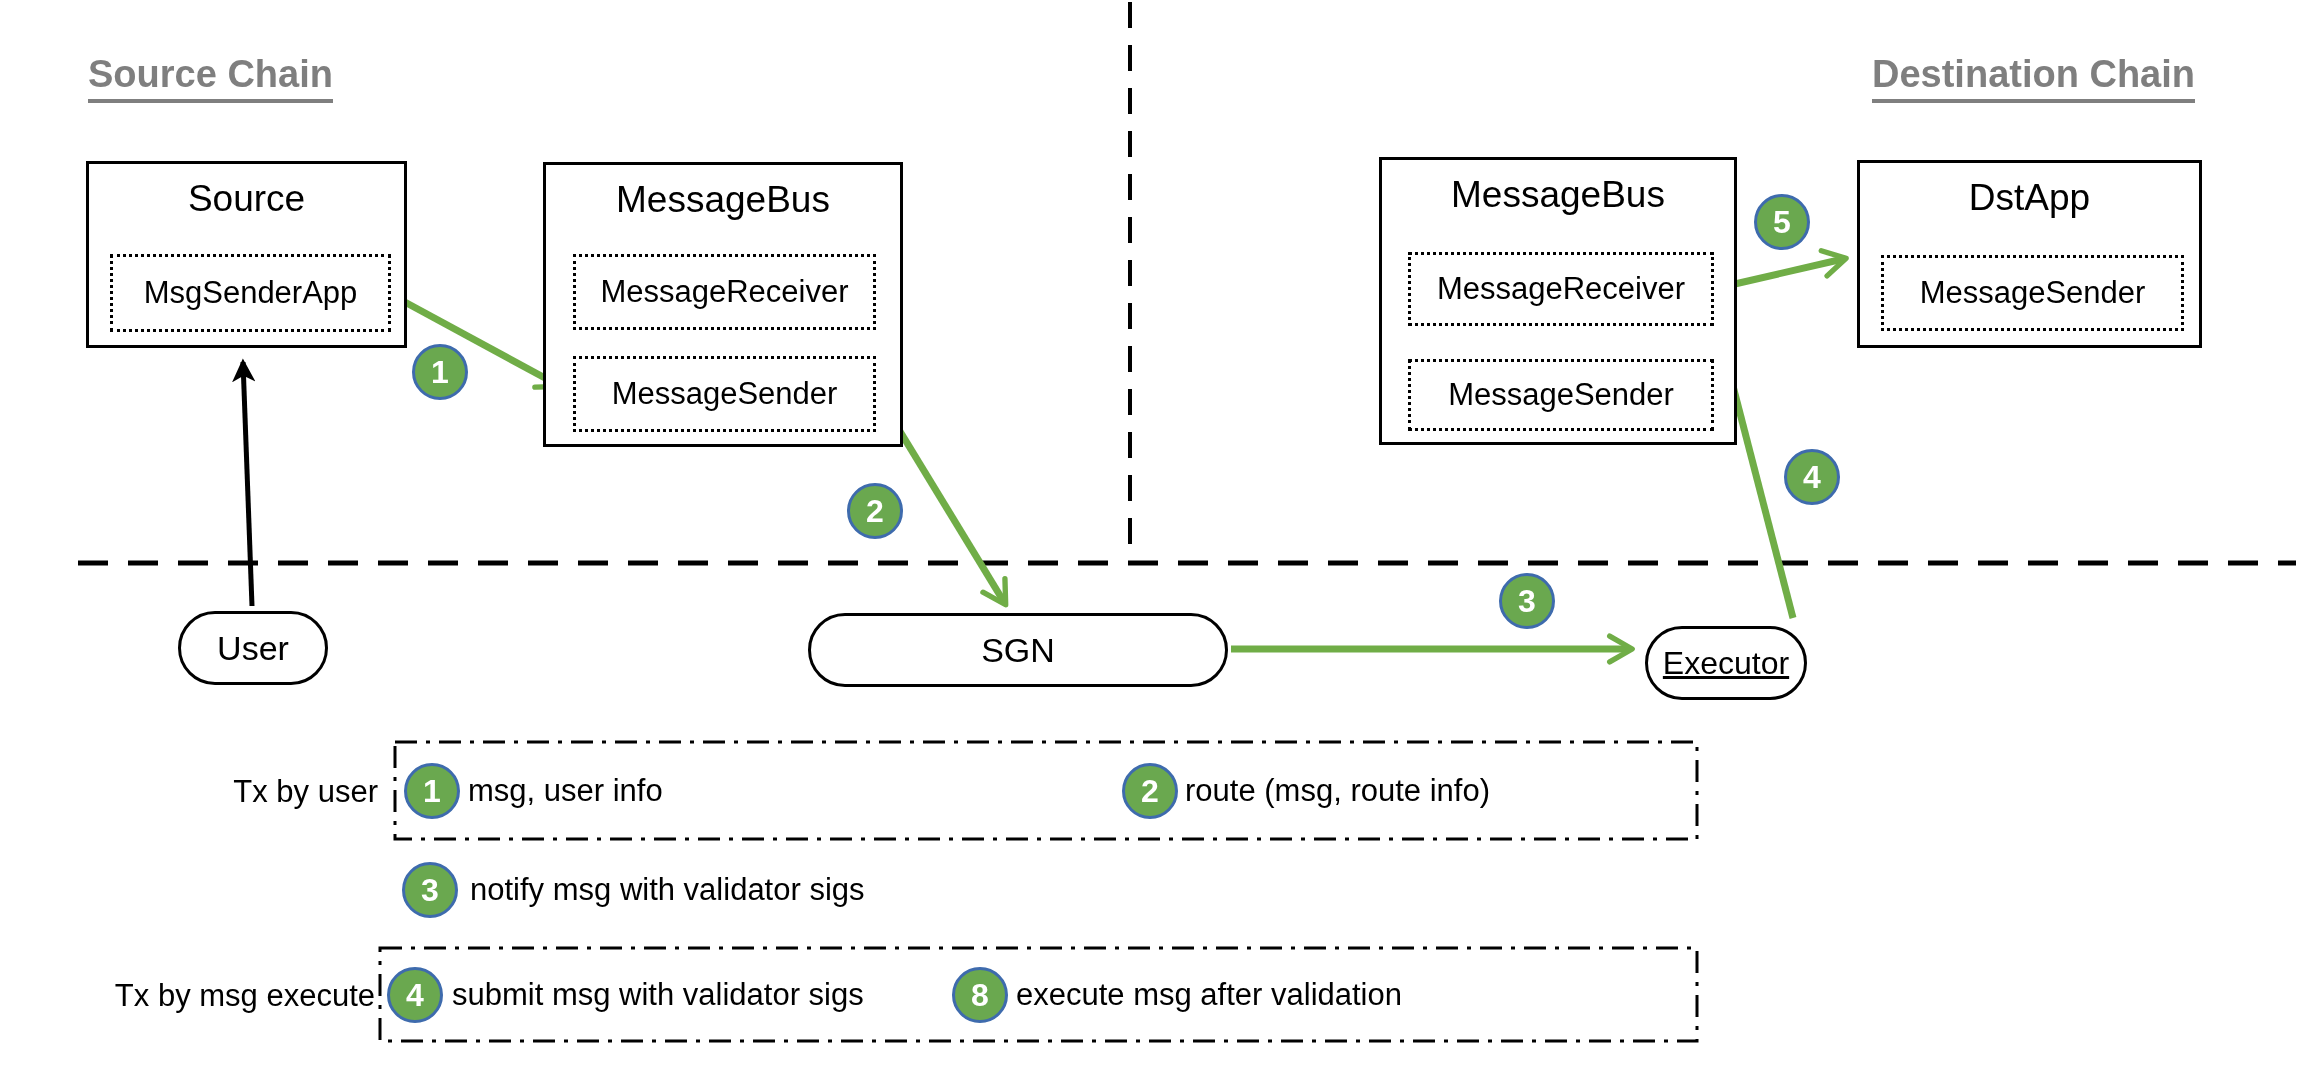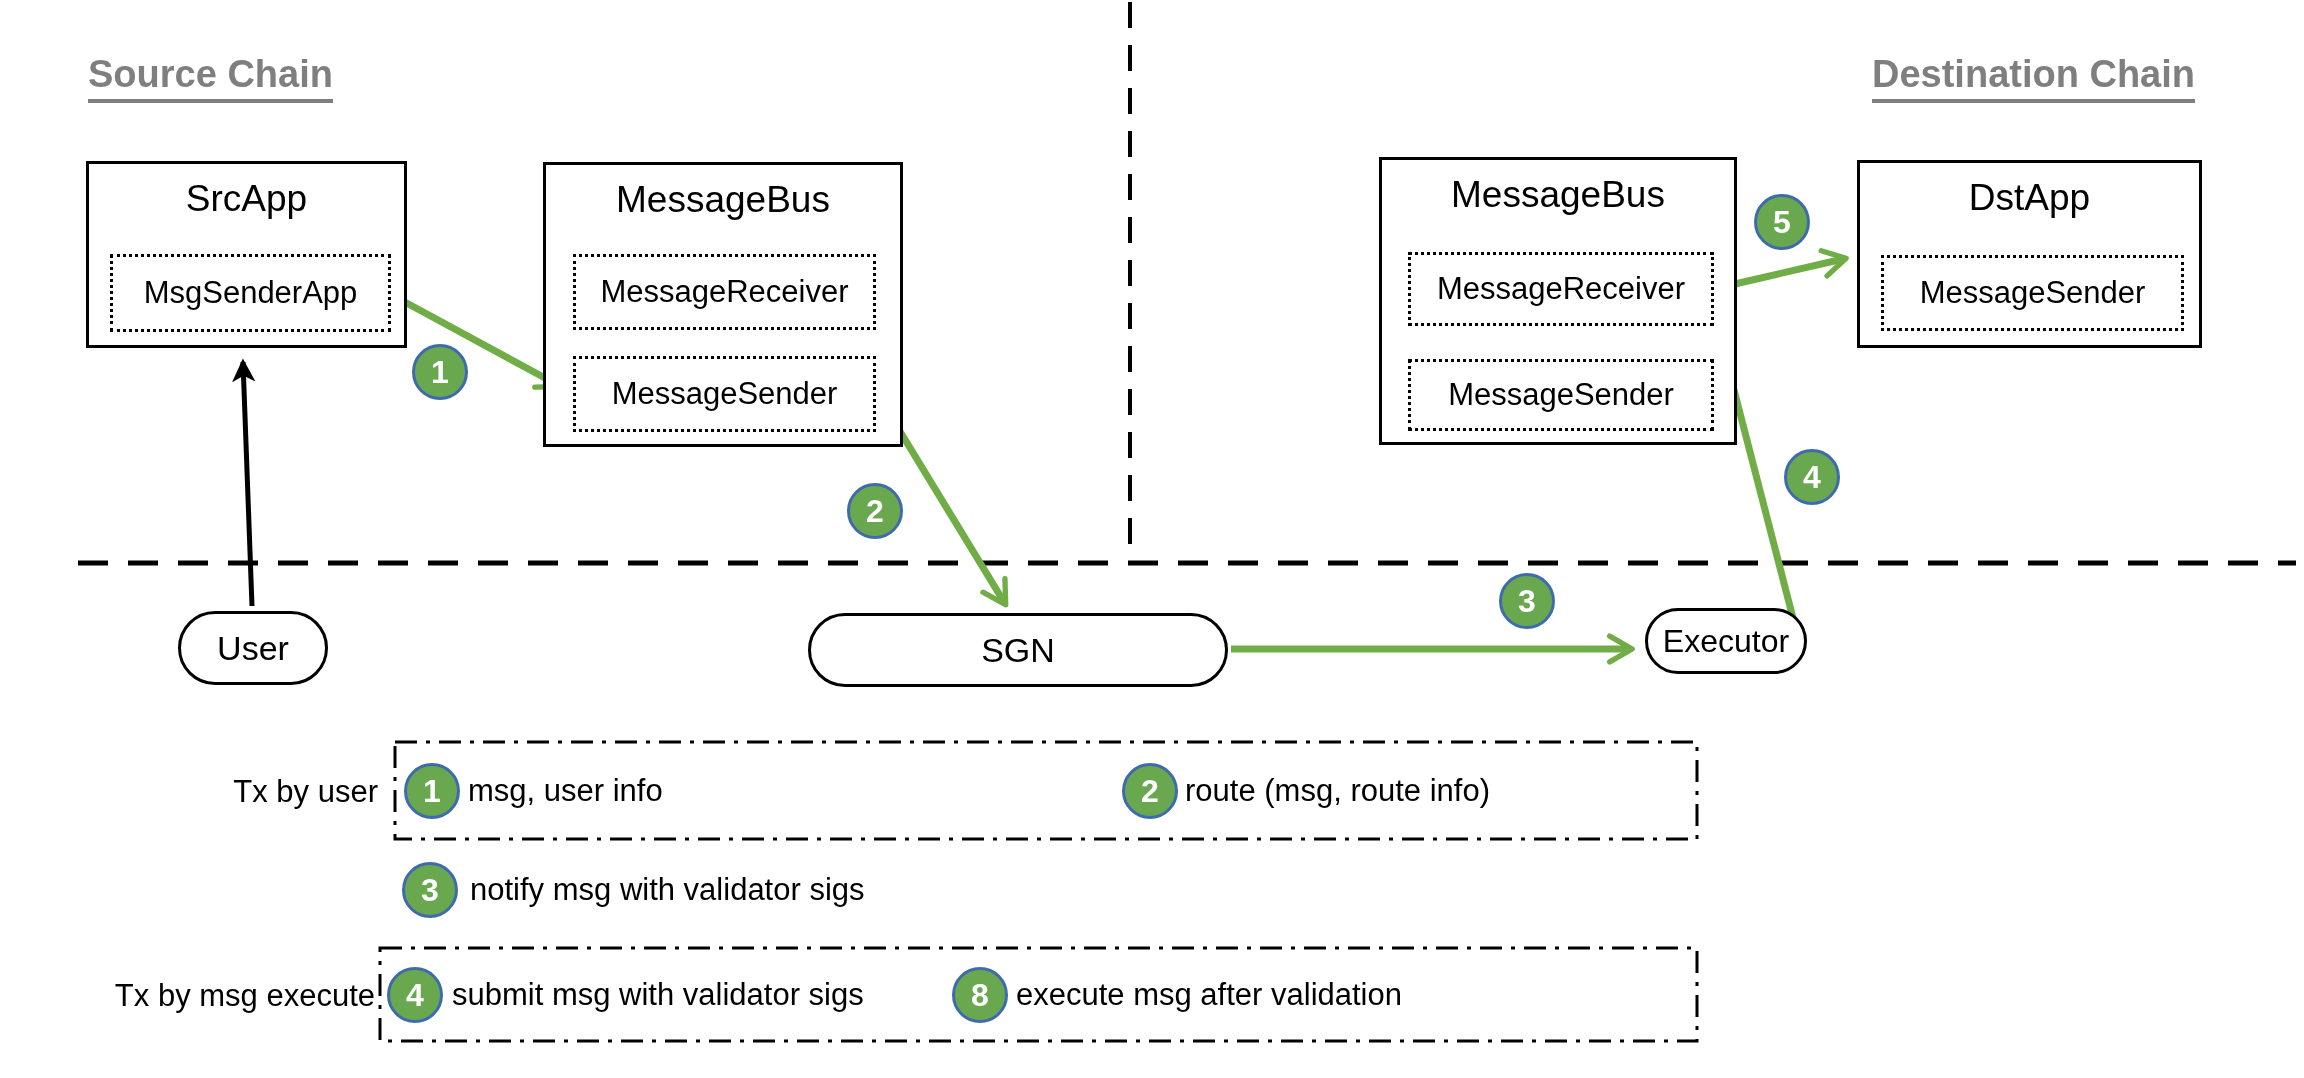--- a/index.html
+++ b/index.html
@@ -57,21 +57,21 @@
     <path d="M876 392 L1004 602" style="stroke:var(--arrow-green)" stroke-width="7" fill="none" marker-end="url(#head-green)"></path>
     <path d="M1231 649 L1629 649" style="stroke:var(--arrow-green)" stroke-width="7" fill="none" marker-end="url(#head-green)"></path>
     <path d="M1793 618 L1712 305" style="stroke:var(--arrow-green)" stroke-width="7" fill="none" marker-end="url(#head-green)"></path>
     <path d="M1713 289 L1843 259" style="stroke:var(--arrow-green)" stroke-width="7" fill="none" marker-end="url(#head-green)"></path>
   </svg>
 
   <div class="heading" style="left:88px;top:52px;">Source Chain</div>
   <div class="heading" style="left:1872px;top:52px;">Destination Chain</div>
 
   <div class="box" style="left:86px;top:161px;width:321px;height:187px;">
-    <div class="box-title">SrcApp</div>
+    <div class="box-title">Source</div>
     <div class="inner-box" style="left:21px;top:90px;width:281px;height:78px;">MsgSenderApp</div>
   </div>
 
   <div class="box" style="left:543px;top:162px;width:360px;height:285px;">
     <div class="box-title">MessageBus</div>
     <div class="inner-box" style="left:27px;top:89px;width:303px;height:76px;">MessageReceiver</div>
     <div class="inner-box" style="left:27px;top:191px;width:303px;height:76px;">MessageSender</div>
   </div>
 
   <div class="box" style="left:1379px;top:157px;width:358px;height:288px;">
@@ -80,21 +80,21 @@
     <div class="inner-box" style="left:26px;top:199px;width:306px;height:72px;">MessageSender</div>
   </div>
 
   <div class="box" style="left:1857px;top:160px;width:345px;height:188px;">
     <div class="box-title">DstApp</div>
     <div class="inner-box" style="left:21px;top:92px;width:303px;height:76px;">MessageSender</div>
   </div>
 
   <div class="pill" style="left:178px;top:611px;width:150px;height:74px;">User</div>
   <div class="pill" style="left:808px;top:613px;width:420px;height:74px;">SGN</div>
-  <div class="pill" style="left:1645px;top:608px;width:162px;height:66px;font-size:32px;">Executor</div>
+  <div class="pill" style="left:1645px;top:626px;width:162px;height:74px;font-size:32px;text-decoration:underline;">Executor</div>
 
   <div class="badge" style="left:412px;top:344px;">1</div>
   <div class="badge" style="left:847px;top:483px;">2</div>
   <div class="badge" style="left:1499px;top:573px;">3</div>
   <div class="badge" style="left:1784px;top:449px;">4</div>
   <div class="badge" style="left:1754px;top:194px;">5</div>
 
   <div class="legend-label" style="left:158px;top:772px;width:220px;">Tx by user</div>
   <div class="badge" style="left:404px;top:763px;">1</div>
   <div class="legend-text" style="left:468px;top:771px;">msg, user info</div>

